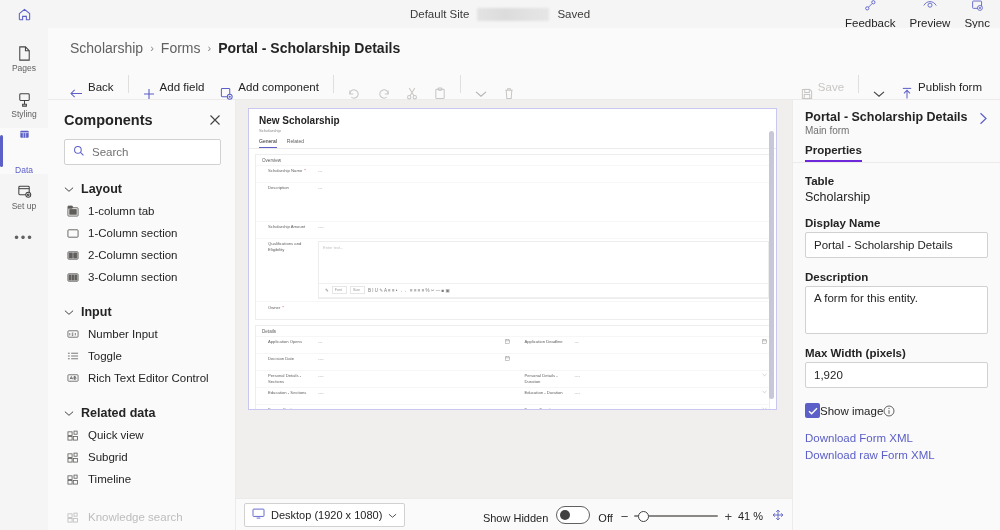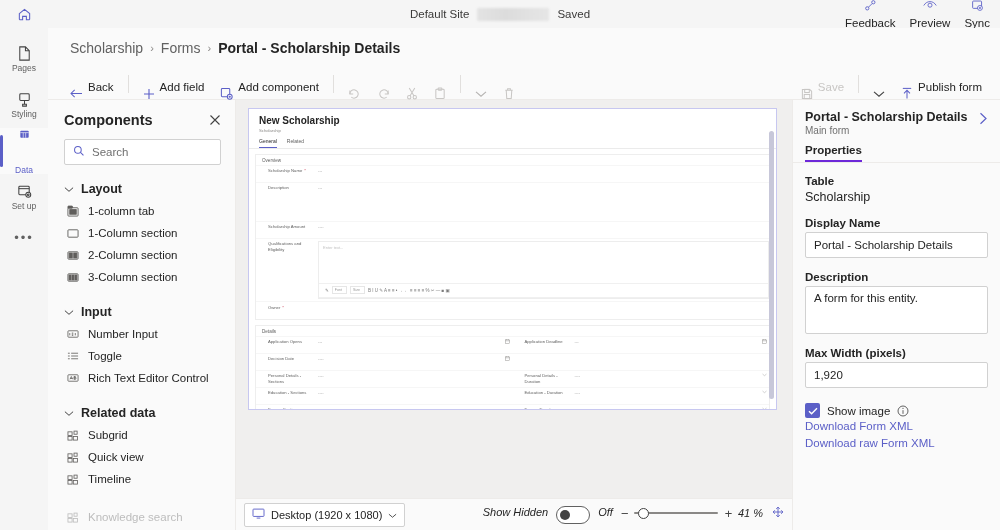--- a/index.html
+++ b/index.html
@@ -484,23 +484,22 @@
     font-size: 11.5px;
     color: #242424;
     outline: none;
     resize: none;
     margin-bottom: 13px;
     display: block;
   }
   .chk-row {
     display: flex;
     align-items: center;
-    gap: 7px;
     margin-top: 2px;
-    margin-bottom: 2px;
+    margin-bottom: 14px;
   }
   .chkbox {
     width: 15px; height: 15px;
     background: #5b5fc7;
     border-radius: 2px;
     display: flex;
     align-items: center;
     justify-content: center;
     cursor: pointer;
   }
@@ -536,23 +535,22 @@
     border-radius: 2px;
     background: #fff;
     padding: 0 7px;
     font-size: 11px;
     color: #242424;
     cursor: pointer;
   }
   .sb-right {
     margin-left: auto;
     display: flex;
-    align-items: flex-start;
+    align-items: flex-end;
     gap: 8px;
-    font-style: italic;
   }
   .sb-text { font-size: 11px; color: #242424; }
   .toggle {
     width: 32px; height: 16px;
     border-radius: 9px;
     border: 1px solid #616161;
     background: #fff;
     position: relative;
     cursor: pointer;
   }
@@ -904,32 +902,32 @@
       </div>
       <div class="comp-item">
         <span class="ci">
           <svg width="12" height="11" viewBox="0 0 13 12" fill="none" stroke="#605e5c" stroke-width="0.9">
               <rect x="1" y="2" width="4.5" height="4"></rect>
               <rect x="1" y="7" width="4.5" height="4"></rect>
               <rect x="6.8" y="7" width="4.5" height="4"></rect>
               <rect x="7.6" y="1.2" width="3.4" height="3.4"></rect>
             </svg>
         </span>
-        <span>Subgrid</span>
+        <span>Quick view</span>
       </div>
       <div class="comp-item">
         <span class="ci">
           <svg width="12" height="11" viewBox="0 0 13 12" fill="none" stroke="#605e5c" stroke-width="0.9">
               <rect x="1" y="2" width="4.5" height="4"></rect>
               <rect x="1" y="7" width="4.5" height="4"></rect>
               <rect x="6.8" y="7" width="4.5" height="4"></rect>
               <rect x="7.6" y="1.2" width="3.4" height="3.4"></rect>
             </svg>
         </span>
-        <span>Quick view</span>
+        <span>Subgrid</span>
       </div>
       <div class="comp-item">
         <span class="ci">
           <svg width="12" height="11" viewBox="0 0 13 12" fill="none" stroke="#605e5c" stroke-width="0.9">
               <rect x="1" y="2" width="4.5" height="4"></rect>
               <rect x="1" y="7" width="4.5" height="4"></rect>
               <rect x="6.8" y="7" width="4.5" height="4"></rect>
               <rect x="7.6" y="1.2" width="3.4" height="3.4"></rect>
             </svg>
         </span>

